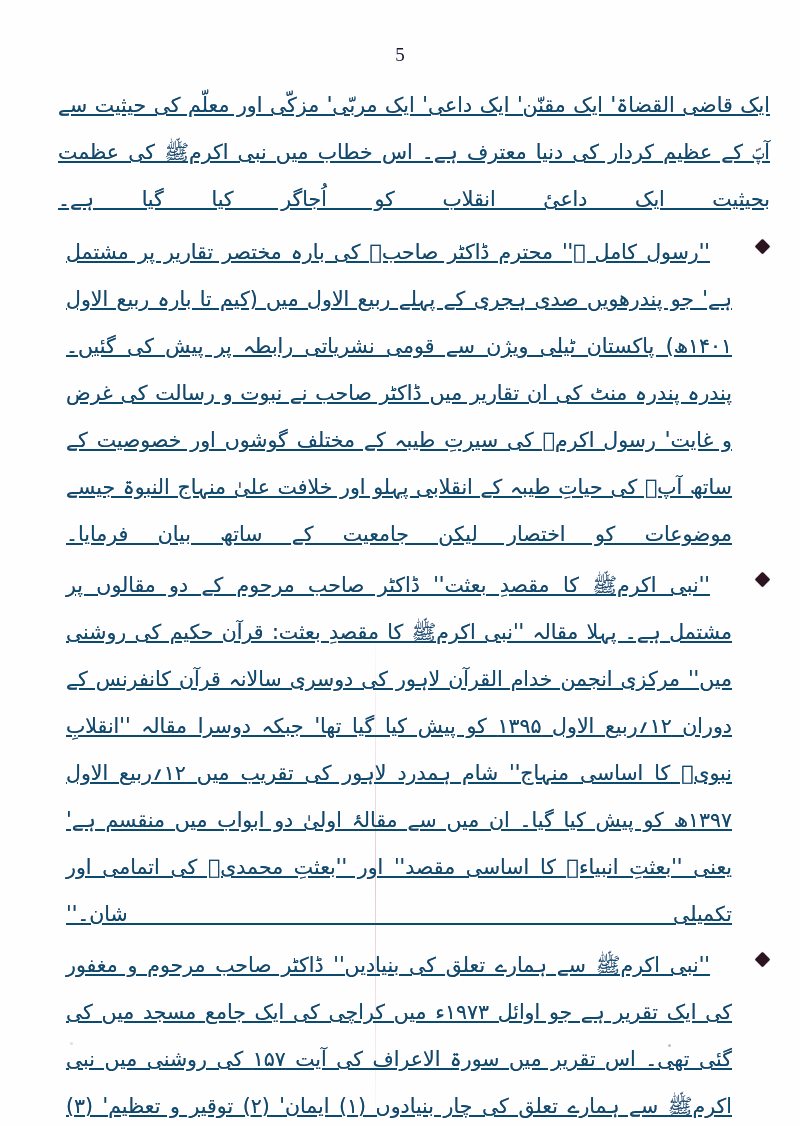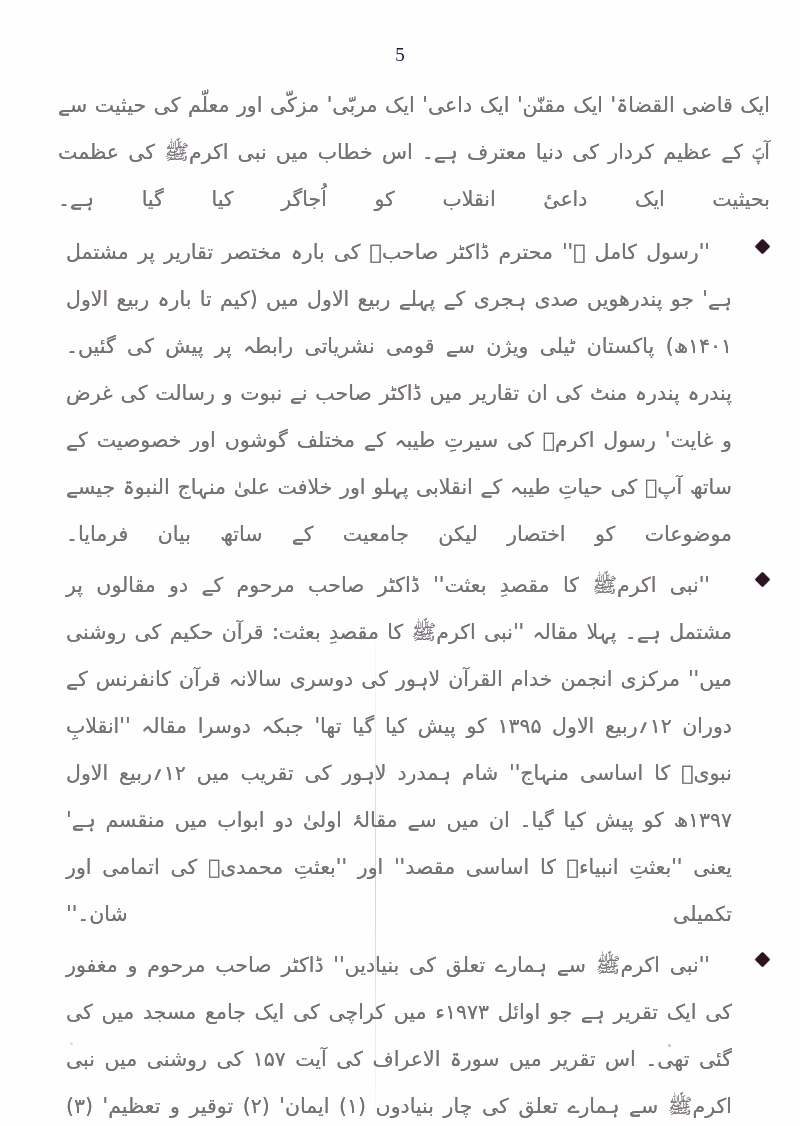--- a/index.html
+++ b/index.html
@@ -68,27 +68,28 @@
     text-align: justify;
     text-align-last: justify;
   }
 
   .para {
     position: relative;
     margin: 0 0 6px 0;
     font-family: "DejaVu Sans", sans-serif;
     font-size: 20.5px;
     line-height: 47px;
-    color: #737373;
+    color: #0c4a6e;
     direction: rtl;
     text-align: justify;
     text-align-last: justify;
     word-spacing: 1px;
     
     text-shadow: 0 0 0.45px rgba(60,20,60,0.55);
+    text-decoration: underline;
   }
 
   .para.intro {
     padding: 0 8px 0 0;
     text-indent: 0;
   }
 
   
   .bullet-item {
     position: relative;

